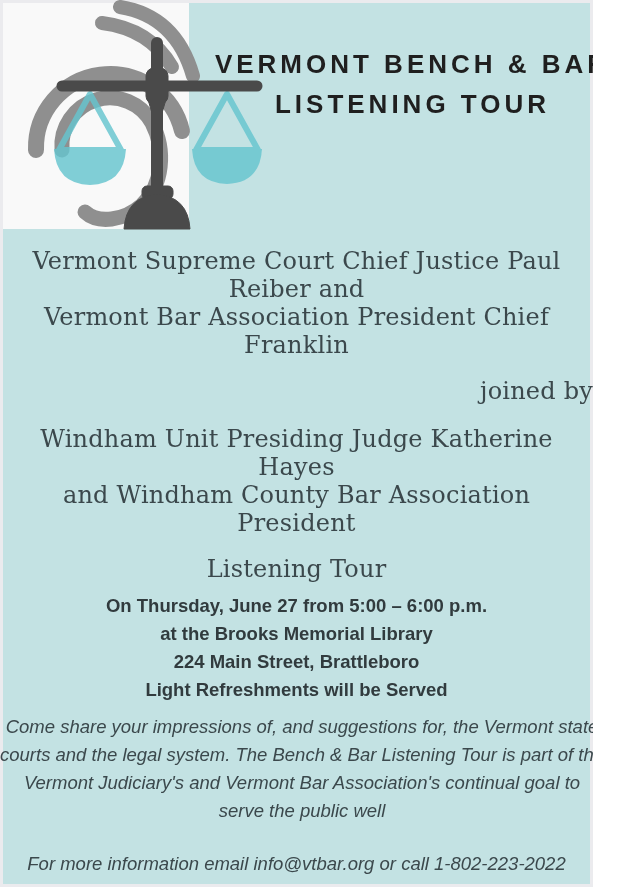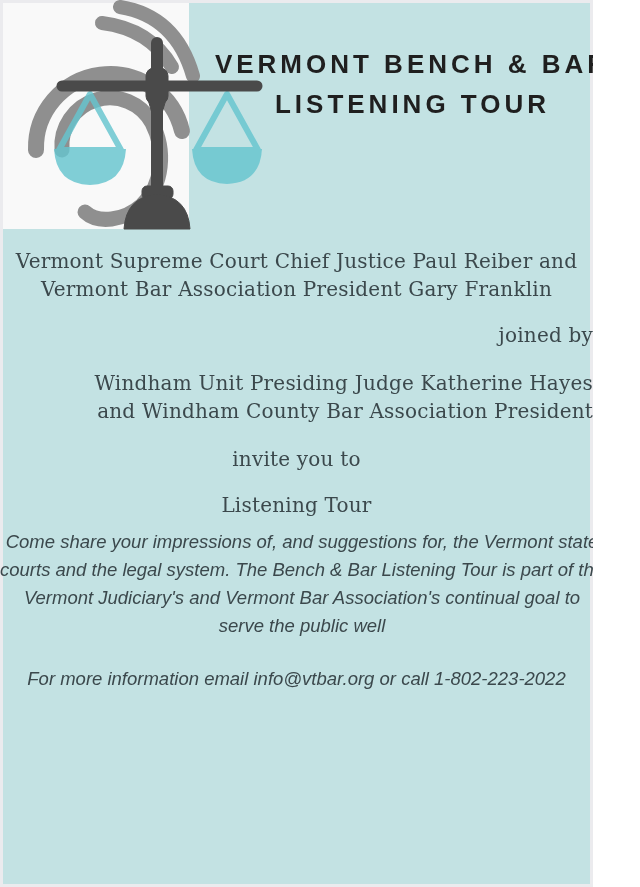--- a/index.html
+++ b/index.html
@@ -39,27 +39,27 @@
     font-family:"Liberation Sans", sans-serif;
     font-weight:bold;
     font-size:26px;line-height:40px;letter-spacing:4px;
     color:var(--title-text,#1f1f1f);
   }
   .title span{display:block;}
   
   main{text-align:center;color:var(--body-text,#3b484c);}
   main p{margin:0;}
   .line{display:block;}
-  .serif{font-family:"DejaVu Serif", serif;font-size:20px;line-height:28px;letter-spacing:0.2px;}
+  .serif{font-family:"DejaVu Serif", serif;font-size:24px;line-height:28px;letter-spacing:0.2px;}
   .sans{font-family:"Liberation Sans", sans-serif;font-size:18.5px;line-height:28px;}
   .bold{font-weight:bold;color:var(--detail-text,#313b3e);}
   .italic{font-style:italic;}
   .hosts{margin-top:12px !important;}
   .joined{margin-top:18px !important;text-align:right;}
-  .windham{margin-top:20px !important;text-align:right;}
+  .windham{margin-top:20px !important;}
   .invite{margin-top:20px !important;}
   .stop{margin-top:18px !important;}
   .details{margin-top:9px !important;}
   .description{margin-top:9px !important;width:604px;margin-left:auto !important;margin-right:auto !important;font-style:italic;}
   .contact{margin-top:25px !important;}
 </style>
 </head>
 <body>
 
 <div class="flyer">
@@ -103,35 +103,40 @@
     <h1 class="title">
       <span>VERMONT BENCH &amp; BAR</span>
       <span>LISTENING TOUR</span>
     </h1>
   </header>
 
   <main>
 
     <p class="serif hosts">
       <span class="line">Vermont Supreme Court Chief Justice Paul Reiber and</span>
-      <span class="line">Vermont Bar Association President Gary Franklin</span>
+      <span class="line">Vermont Bar Association President Chief Franklin</span>
     </p>
 
     <p class="serif joined">joined by</p>
 
     <p class="serif windham">
       <span class="line">Windham Unit Presiding Judge Katherine Hayes</span>
       <span class="line">and Windham County Bar Association President</span>
     </p>
 
-    <p class="serif invite">invite you to</p>
 
     <p class="serif stop">
       <span class="line">Listening Tour</span>
     </p>
 
+    <p class="sans bold details">
+      <span class="line">On Thursday, June 27 from 5:00 – 6:00 p.m.</span>
+      <span class="line">at the Brooks Memorial Library</span>
+      <span class="line">224 Main Street, Brattleboro</span>
+      <span class="line">Light Refreshments will be Served</span>
+    </p>
 
     <p class="sans description">Come share your impressions of, and suggestions for, the Vermont state courts and the legal system.  The Bench &amp; Bar Listening Tour is part of the Vermont Judiciary's and Vermont Bar Association's continual goal to serve the public well</p>
 
     <p class="sans italic contact">For more information email info@vtbar.org or call 1-802-223-2022</p>
 
   </main>
 </div>
 
 </body></html>

